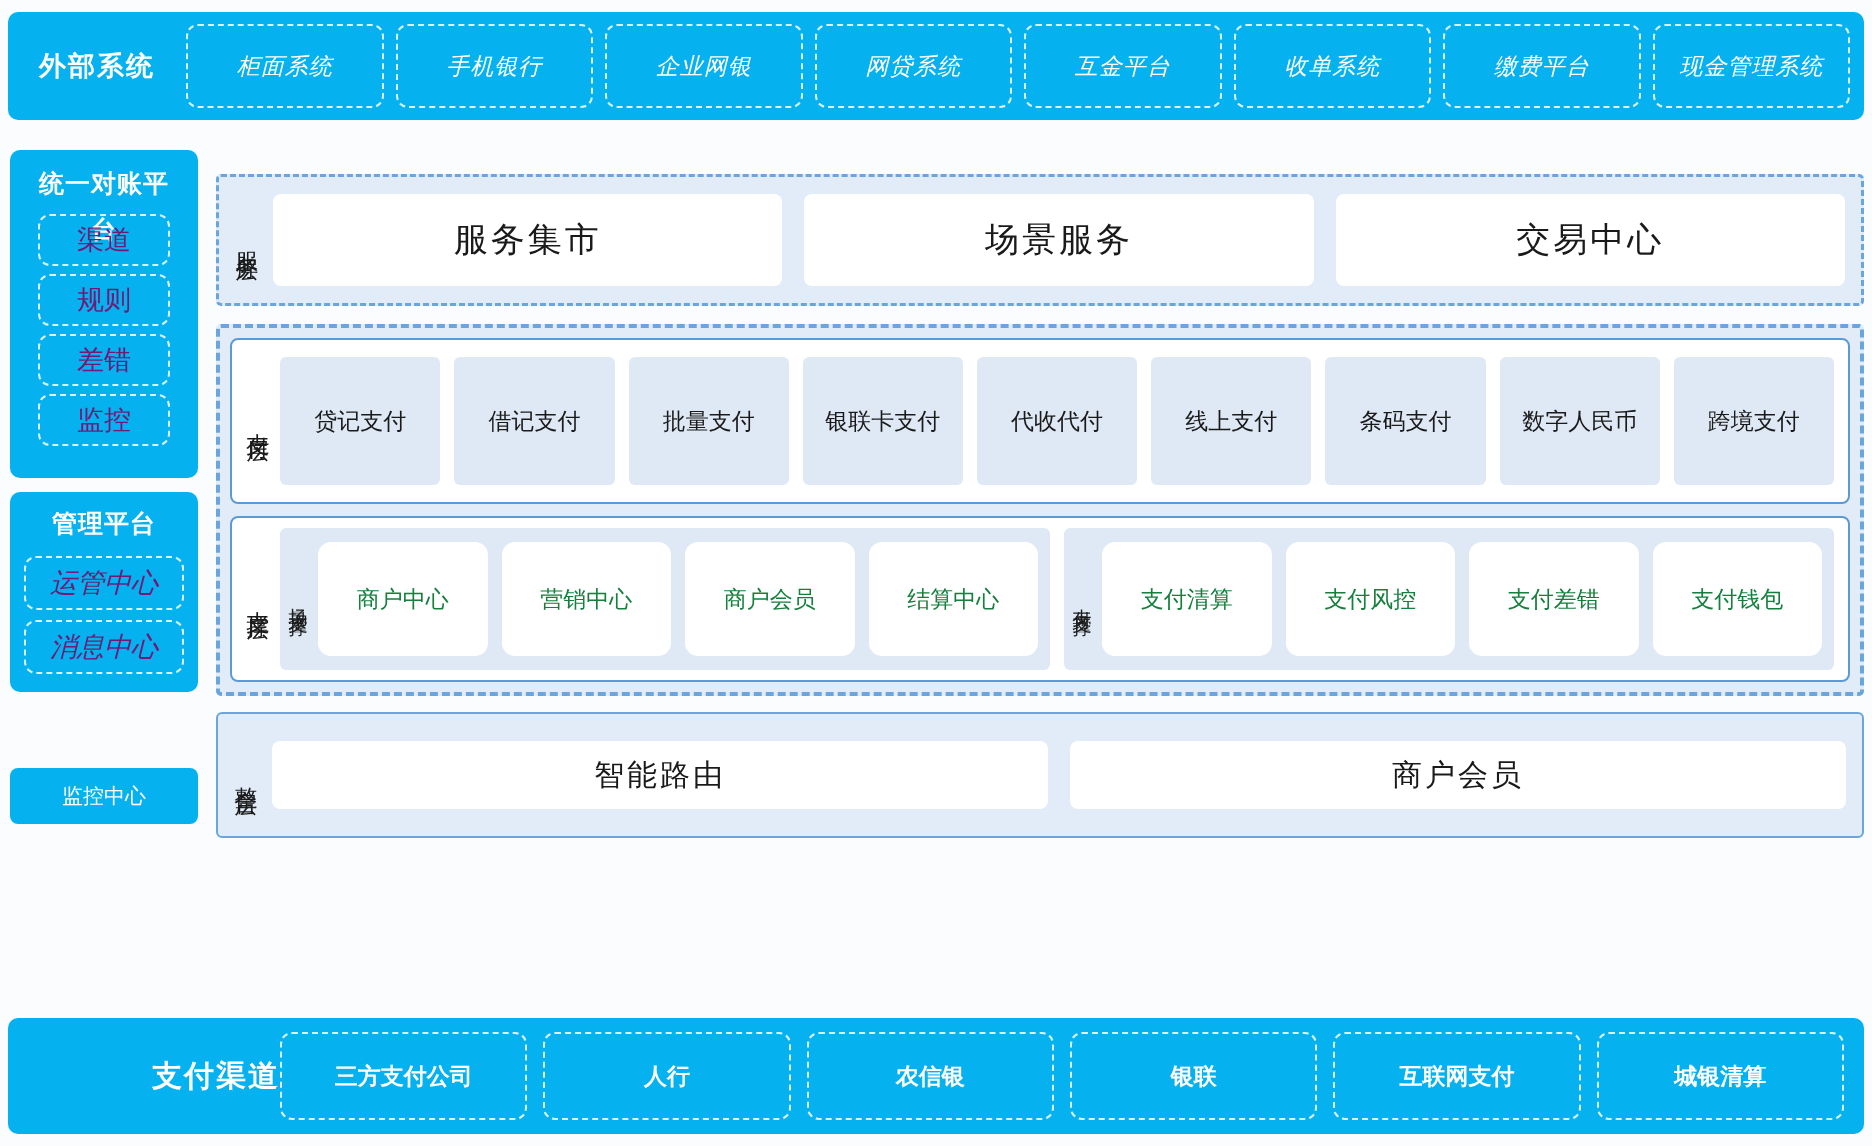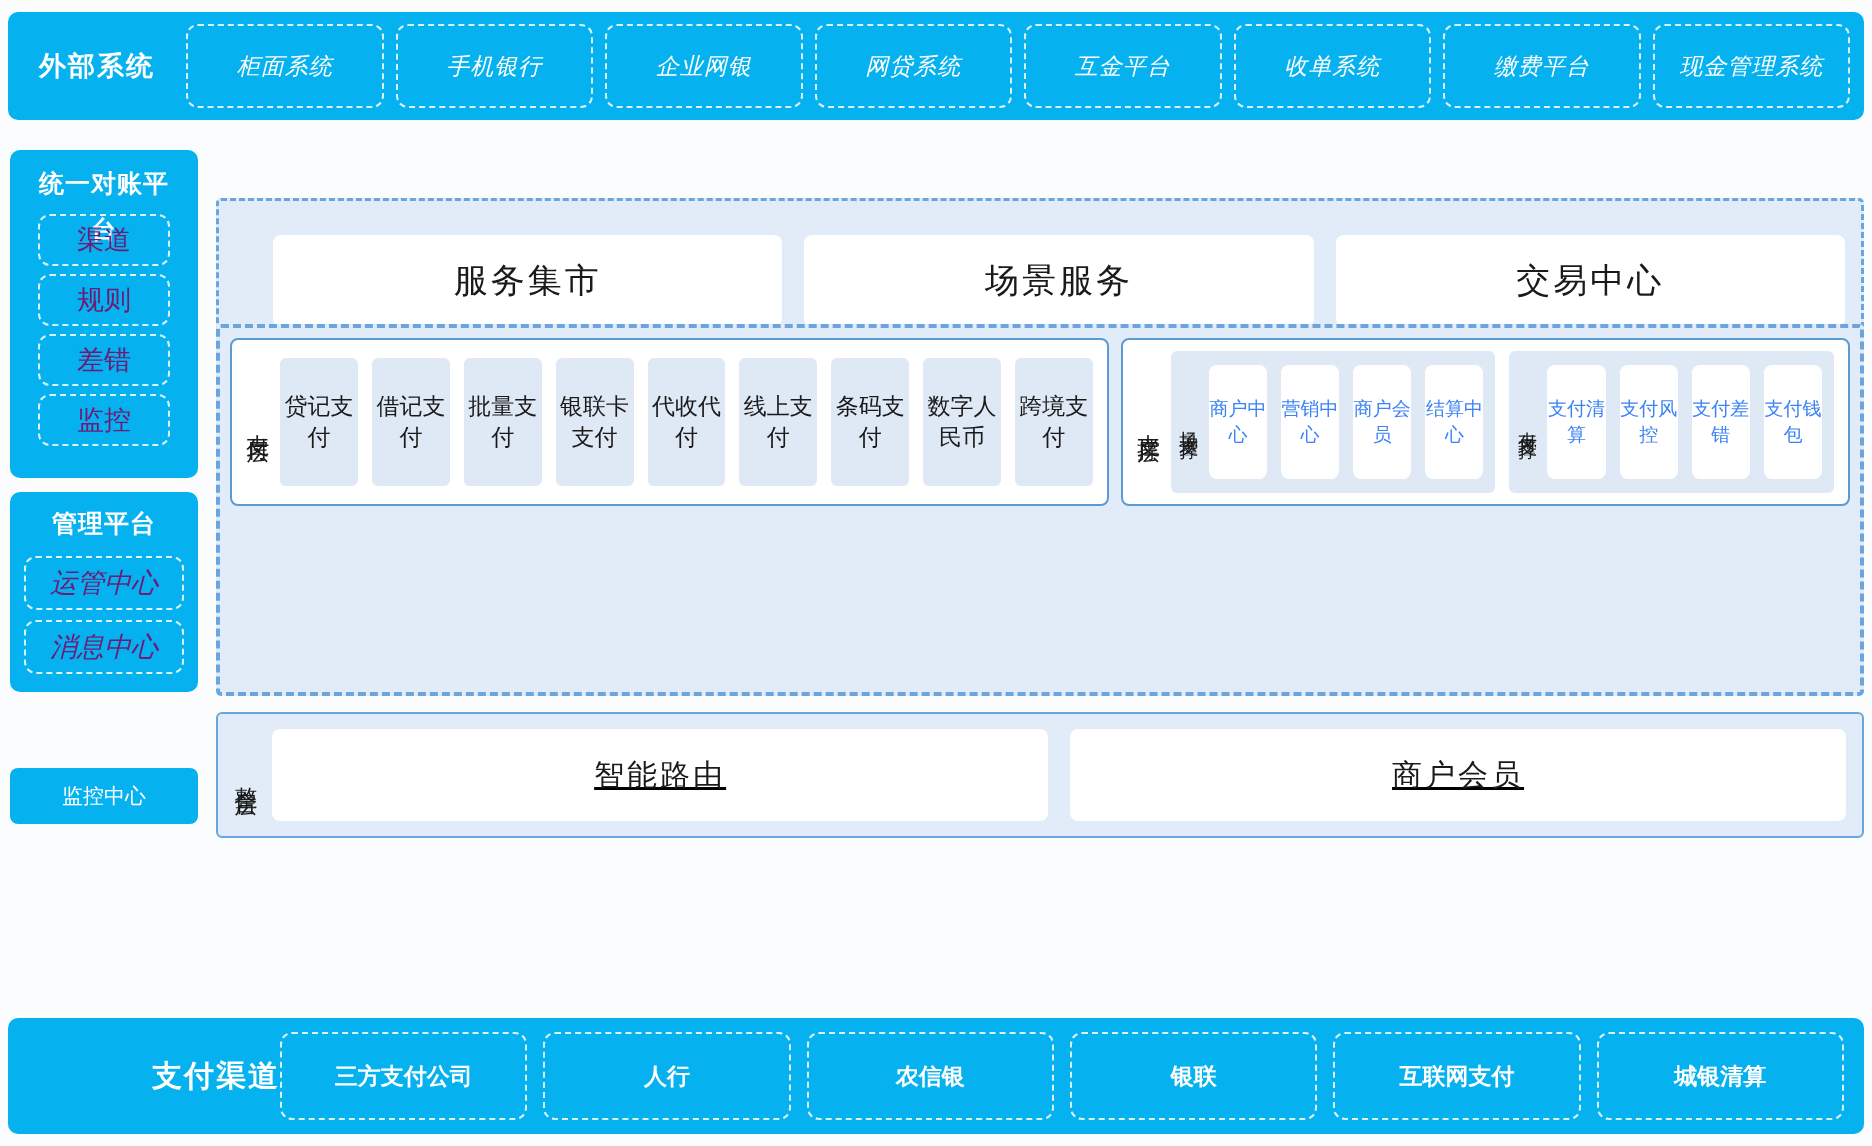--- a/index.html
+++ b/index.html
@@ -88,44 +88,43 @@
   .chan-items { flex: 1; display: flex; gap: 16px; height: 88px; padding-right: 20px; font-weight: bold; }
   .chan-item { flex: 1; font-size: 23px; color: #fff; }
 
   
   .service-box {
     position: absolute; left: 216px; top: 174px;
     width: 1648px; height: 132px;
     background: #e2ecf8;
     border: 3px dashed #6aa6dd;
     border-radius: 5px;
-    display: flex; align-items: flex-end;
+    display: flex; align-items: center;
     padding: 0 16px;
-    margin-top: 24px;
   }
   .vlabel {
     writing-mode: vertical-rl; text-orientation: upright;
     font-size: 23px; color: #1a1a1a; letter-spacing: 4px;
     flex: 0 0 auto; line-height: 1.05;
     display: flex; align-items: center; justify-content: center;
   }
   .service-cards { flex: 1; display: flex; gap: 22px; height: 92px; margin-left: 14px; }
   .service-card {
     flex: 1; background: #fff; border-radius: 8px;
     font-size: 34px; color: #1a1a1a; letter-spacing: 3px;
   }
 
   .core-wrap {
     position: absolute; left: 216px; top: 324px;
     width: 1648px; height: 372px;
     background: #e2ecf8;
     border: 4px dashed #6aa6dd;
     border-radius: 5px;
     padding: 10px;
-    display: flex; flex-direction: row; gap: 12px;
+    display: flex; flex-direction: column; gap: 12px;
   }
   .pay-layer, .sup-layer {
     background: #ffffff;
     border: 2px solid #5b9bd5;
     border-radius: 8px;
     display: flex; align-items: center;
     padding: 0 14px;
   }
   .pay-layer { height: 168px; }
   .sup-layer { height: 168px; }
@@ -135,34 +134,34 @@
     font-size: 23px; color: #1a1a1a;
   }
   .sup-groups { flex: 1; display: flex; gap: 14px; height: 142px; margin-left: 10px; }
   .sup-group {
     flex: 1; background: #dfe9f5; border-radius: 6px;
     display: flex; align-items: center; padding: 0 12px 0 8px;
   }
   .sup-group .vlabel { font-size: 19px; letter-spacing: 3px; }
   .sup-items { flex: 1; display: flex; gap: 14px; height: 114px; margin-left: 10px; }
   .sup-item {
-    flex: 1; background: #fff; border-radius: 8px;
-    font-size: 19px; color: #3b82f6;
+    flex: 1; background: #fff; border-radius: 13px;
+    font-size: 23px; color: #15803d;
   }
 
   .integ-box {
     position: absolute; left: 216px; top: 712px;
     width: 1648px; height: 126px;
     background: #e2ecf8;
     border: 2px solid #6aa6dd;
     border-radius: 6px;
     display: flex; align-items: center;
     padding: 0 16px;
   }
-  .integ-cards { flex: 1; display: flex; gap: 22px; height: 92px; margin-left: 14px; text-decoration: underline; }
+  .integ-cards { flex: 1; display: flex; gap: 22px; height: 68px; margin-left: 14px; }
   .integ-card {
     flex: 1; background: #fff; border-radius: 8px;
     font-size: 30px; color: #1a1a1a; letter-spacing: 3px;
   }
 </style>
 </head>
 <body>
 
 <div class="page">
 

